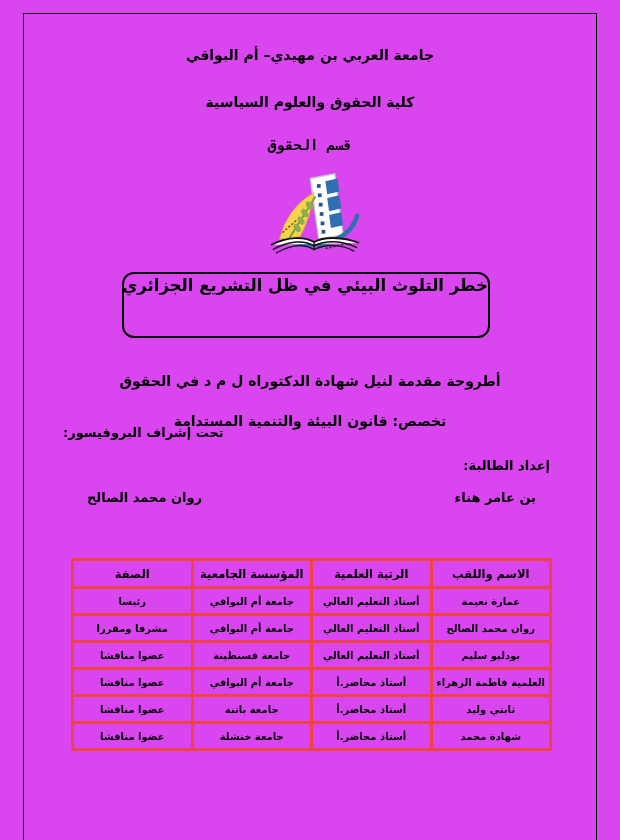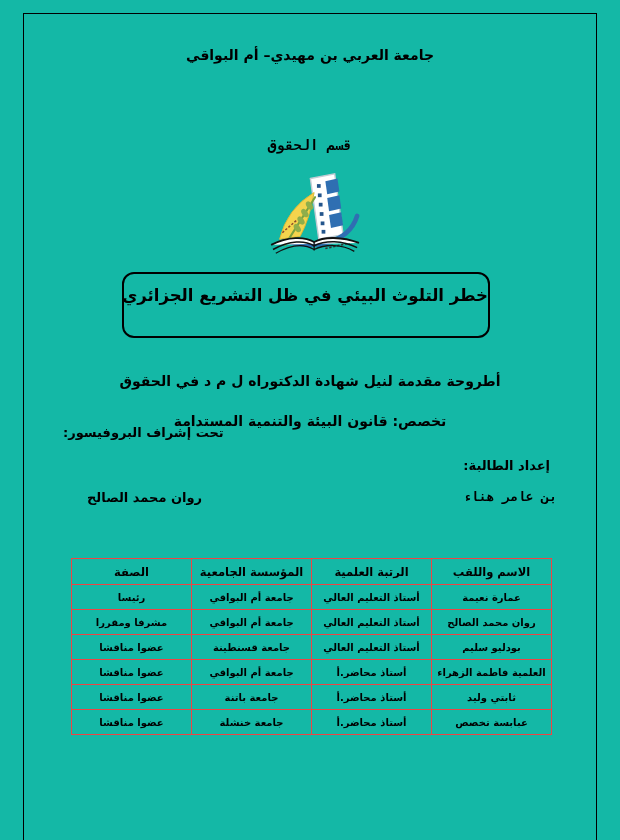--- a/index.html
+++ b/index.html
@@ -1,63 +1,64 @@
 <!DOCTYPE html>
 <html lang="ar"><head>
 <meta charset="utf-8">
 <style>
   html,body{margin:0;padding:0;background:#e8e8e8;}
   .page{
-    position:relative;width:620px;height:840px;background:#14b8a6;
+    position:relative;width:620px;height:840px;background:#d946ef;
     font-family:"DejaVu Sans",sans-serif;font-weight:bold;color:#000;
     overflow:hidden;margin:0 auto;direction:rtl;
   }
   .frame{
     position:absolute;left:23px;top:13px;width:574px;height:835px;
     border:1.5px solid #000;box-sizing:border-box;
   }
   .cline{position:absolute;left:0;width:620px;text-align:center;line-height:20px;white-space:nowrap;}
   .hdr{font-size:14px;}
   .l1{top:45px;}
   .l2{top:92px;}
   .l3{top:136px;font-family:Liberation Mono, monospace;}
   .logo-wrap{position:absolute;left:257px;top:171px;width:118px;height:86px;}
   .title-box{
     position:absolute;left:122px;top:272px;width:368px;height:66px;
     border:2px solid #000;border-radius:12px;box-sizing:border-box;
     text-align:center;
   }
-  .title-text{display:block;margin-top:10px;font-size:16.5px;line-height:24px;white-space:nowrap;}
+  .title-text{display:block;font-size:16.5px;line-height:24px;white-space:nowrap;}
   .thesis{top:371px;font-size:14px;}
   .spec{top:411px;font-size:14px;}
   .abs-txt{position:absolute;font-size:13px;line-height:20px;white-space:nowrap;}
   .student-label{top:456px;right:70px;}
   .supervisor-label{top:423px;left:63px;}
-  .student-name{top:488px;right:63px;font-family:Liberation Mono, monospace;}
+  .student-name{top:488px;right:84px;}
   .supervisor-name{top:488px;left:87px;}
   .committee-label{top:521px;font-size:12.5px;}
   table.jury{
     position:absolute;left:71px;top:558px;width:481px;
     border-collapse:collapse;table-layout:fixed;direction:rtl;
   }
   table.jury th,table.jury td{
-    border:1px solid #ef4444;text-align:center;vertical-align:middle;
+    border:3px solid #ef4444;text-align:center;vertical-align:middle;
     padding:0;white-space:nowrap;overflow:visible;
   }
   table.jury th{height:25px;font-size:11.5px;}
   table.jury td{height:24px;font-size:10px;}
   .year{top:767px;font-size:13px;}
 </style>
 </head>
 <body>
 
 <div class="page">
   <div class="frame"></div>
 
   <div class="cline hdr l1">جامعة العربي بن مهيدي– أم البواقي</div>
+  <div class="cline hdr l2">كلية الحقوق والعلوم السياسية</div>
   <div class="cline hdr l3">قسم الحقوق</div>
 
   <div class="logo-wrap">
     <svg viewBox="0 0 120 92" width="118" height="86">
 
       <path d="M54 8 L80 3 L89 68 L63 73 Z" fill="#ffffff" stroke="#c3ccd4" stroke-width="1.5"></path>
 
       <path d="M70 11 L83 8 L85 22 L72 25 Z" fill="#2f6fb2"></path>
       <path d="M72 29 L85 26 L87 40 L74 43 Z" fill="#2f6fb2"></path>
       <path d="M74 47 L87 44 L89 58 L76 61 Z" fill="#2f6fb2"></path>
@@ -136,21 +137,21 @@
         <td>جامعة أم البواقي</td>
         <td>عضوا مناقشا</td>
       </tr>
       <tr>
         <td>ثابتي وليد</td>
         <td>أستاذ محاضر.أ</td>
         <td>جامعة باتنة</td>
         <td>عضوا مناقشا</td>
       </tr>
       <tr>
-        <td>عبابسة تخصص</td>
+        <td>شهادة محمد</td>
         <td>أستاذ محاضر.أ</td>
         <td>جامعة خنشلة</td>
         <td>عضوا مناقشا</td>
       </tr>
     </tbody>
   </table>
 
 </div>
 
 </body></html>

